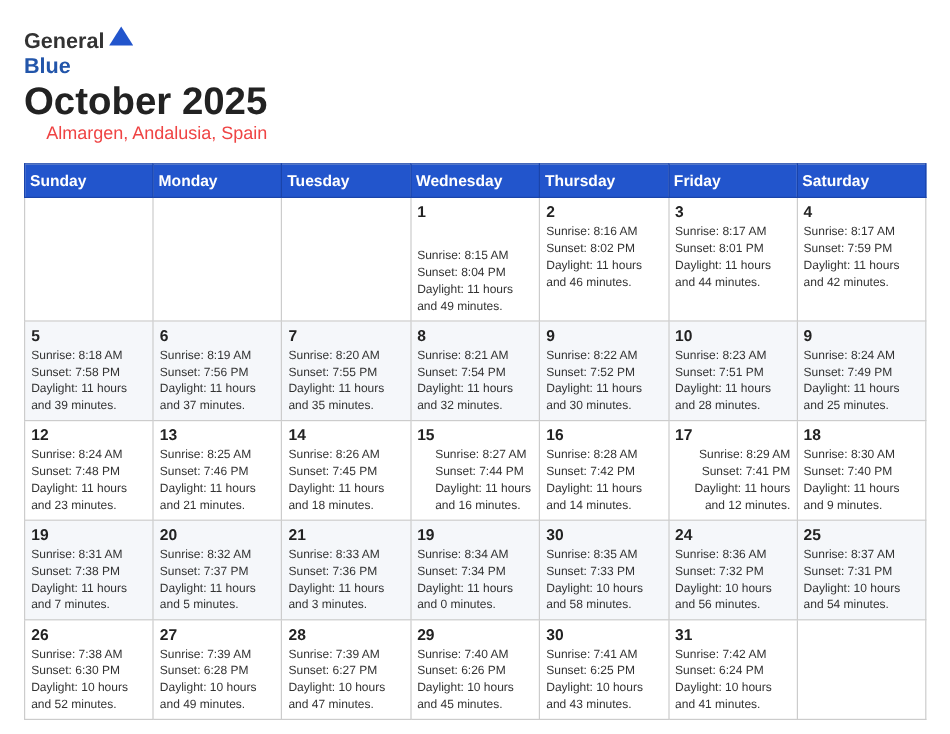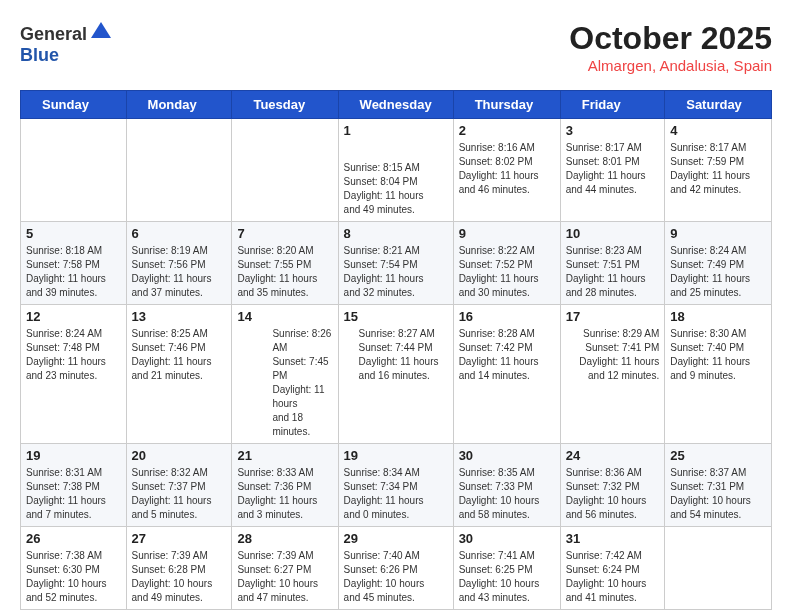--- a/index.html
+++ b/index.html
@@ -8,20 +8,21 @@
       background: #fff;
       width: 792px;
       min-height: 612px;
       padding: 20px;
     }
     .header {
       display: flex;
       justify-content: space-between;
       align-items: flex-start;
       margin-bottom: 16px;
+      flex-direction: column;
     }
     .logo {
       display: flex;
       align-items: center;
     }
     .logo-text-general {
       font-size: 18px;
       font-weight: bold;
       color: #333;
     }
@@ -50,21 +51,21 @@
     .calendar {
       width: 100%;
       border-collapse: collapse;
       border: 1px solid #ccc;
     }
     .calendar th {
       background-color: #2255cc;
       color: #fff;
       font-size: 13px;
       font-weight: bold;
-      padding: 6px 21px;
+      padding: 6px 4px;
       text-align: left;
       border: 1px solid #1a44aa;
     }
     .calendar td {
       border: 1px solid #ccc;
       vertical-align: top;
       padding: 4px 5px;
       font-size: 10.5px;
       color: #222;
       width: 108px;
@@ -219,21 +220,21 @@
         </td>
         <td>
           <span class="day-number">13</span>
           <div class="day-info" style="white-space: pre-line;">Sunrise: 8:25 AM
 Sunset: 7:46 PM
 Daylight: 11 hours
 and 21 minutes.</div>
         </td>
         <td>
           <span class="day-number">14</span>
-          <div class="day-info" style="white-space: pre-line; margin-left: 35px;">Sunrise: 8:26 AM
+          <div class="day-info" style="white-space: pre-line;">Sunrise: 8:26 AM
 Sunset: 7:45 PM
 Daylight: 11 hours
 and 18 minutes.</div>
         </td>
         <td>
           <span class="day-number">15</span>
           <div class="day-info" style="white-space: pre-line; margin-left: 15px;">Sunrise: 8:27 AM
 Sunset: 7:44 PM
 Daylight: 11 hours
 and 16 minutes.</div>

